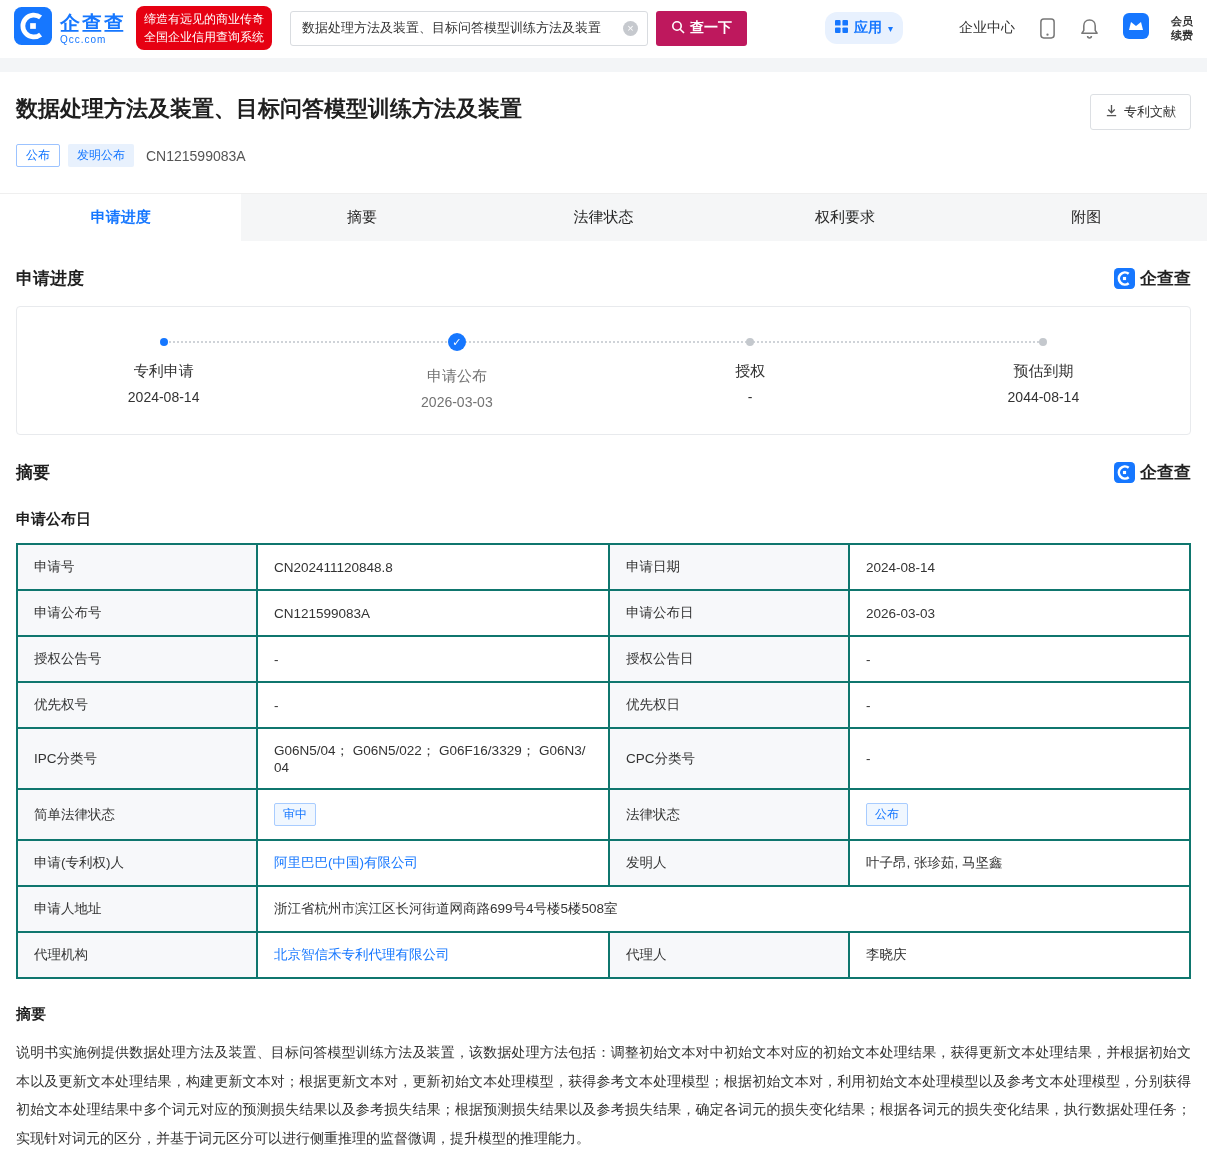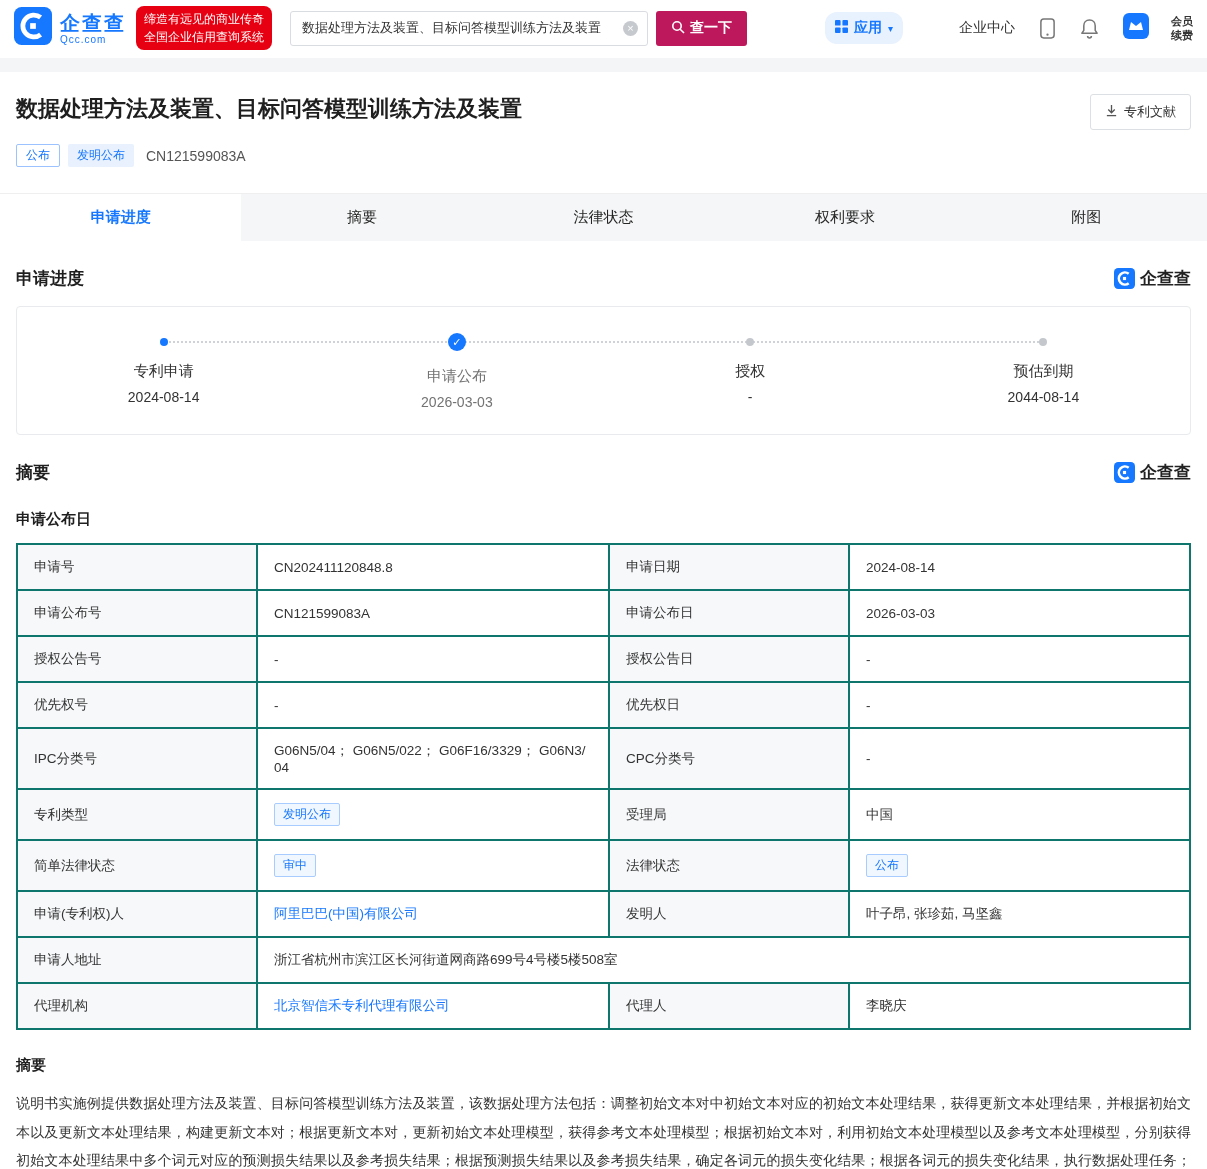--- a/index.html
+++ b/index.html
@@ -280,28 +280,20 @@
         <td class="lbl">优先权日</td>
         <td>-</td>
       </tr>
       <tr>
         <td class="lbl">IPC分类号</td>
         <td>G06N5/04； G06N5/022； G06F16/3329； G06N3/04</td>
         <td class="lbl">CPC分类号</td>
         <td>-</td>
       </tr>
       <tr>
-        <td class="lbl">专利类型</td>
-        <td>
-          <span class="cell-tag">发明公布</span>
-        </td>
-        <td class="lbl">受理局</td>
-        <td>中国</td>
-      </tr>
-      <tr>
         <td class="lbl">简单法律状态</td>
         <td>
           <span class="cell-tag">审中</span>
         </td>
         <td class="lbl">法律状态</td>
         <td>
           <span class="cell-tag">公布</span>
         </td>
       </tr>
       <tr>

